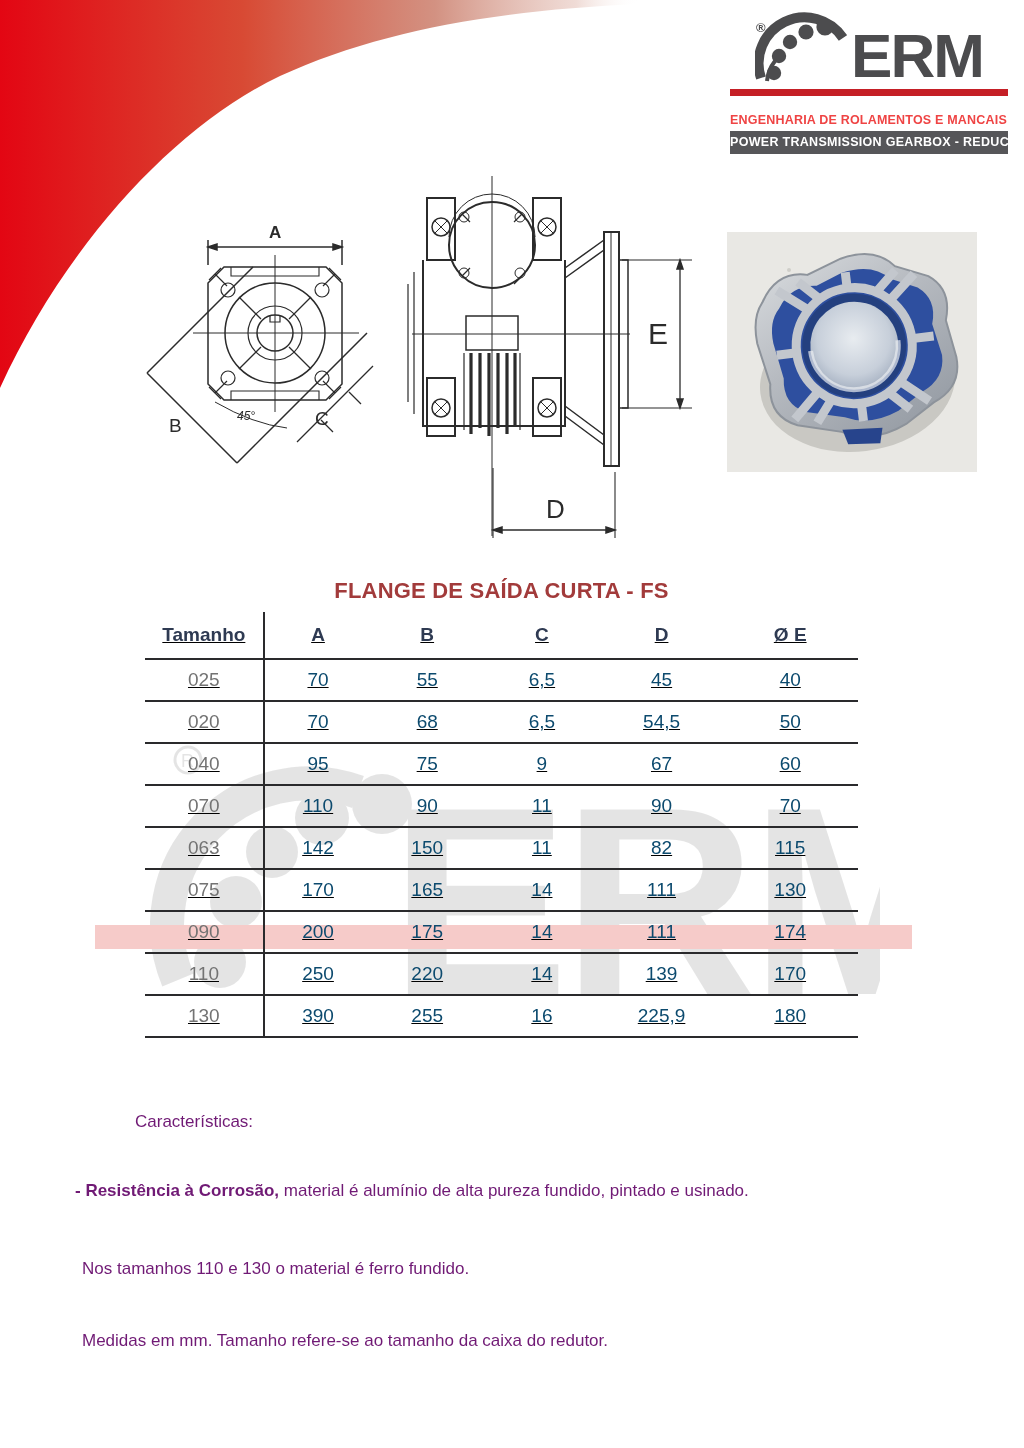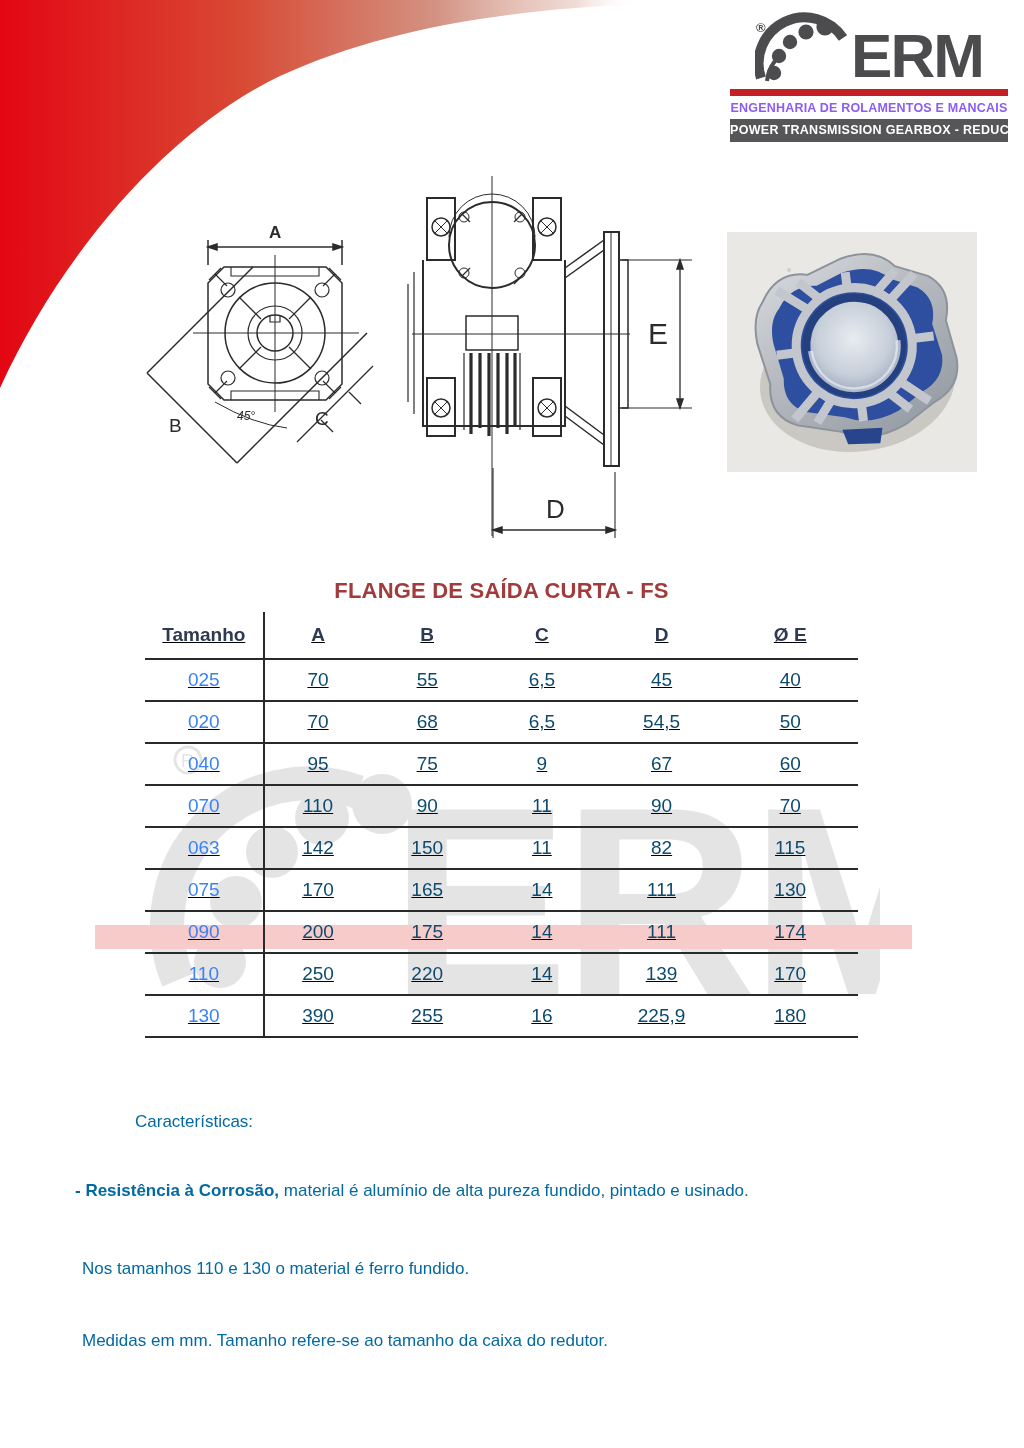--- a/index.html
+++ b/index.html
@@ -8,43 +8,43 @@
     font-family:"Liberation Sans", sans-serif;overflow:hidden;margin:0 auto;
   }
   .abs{position:absolute;}
 
   
   .logo{left:730px;top:12px;width:278px;}
   .logo-top{display:flex;align-items:flex-end;justify-content:center;height:72px;position:relative;}
   .logo-reg{position:absolute;left:26px;top:8px;font-size:13px;color:#4c4c4e;font-weight:bold;}
   .logo-name{font-size:62px;line-height:0.92;font-weight:bold;color:#4c4c4e;letter-spacing:-2px;margin-left:4px;}
   .logo-redbar{height:7px;background:#c51f26;margin-top:5px;}
-  .logo-sub{margin-top:5px;text-align:center;font-size:12.5px;font-weight:bold;color:#8b5cf6;letter-spacing:.2px;white-space:nowrap;}
+  .logo-sub{margin-top:17px;text-align:left;font-size:12.5px;font-weight:bold;color:#ef4444;letter-spacing:.2px;white-space:nowrap;}
   .logo-banner{margin-top:4px;background:#565659;color:#ffffff;font-size:12.5px;font-weight:bold;text-align:center;padding:4px 0 5px 0;letter-spacing:.3px;white-space:nowrap;}
 
   
   .doc-title{left:145px;top:578px;width:713px;text-align:center;font-size:22px;font-weight:bold;color:#a23b3b;letter-spacing:.2px;}
 
   
   .watermark{left:150px;top:712px;opacity:.18;pointer-events:none;}
 
   
   .band{left:95px;top:925px;width:817px;height:24px;background:#f6cbc9;}
 
   
   .tablewrap{left:145px;top:612px;width:713px;}
   .trow{display:flex;align-items:center;height:40px;border-bottom:2px solid #2a2a2c;position:relative;text-decoration:underline;}
   .trow.head{height:46px;border-bottom:2px solid #2a2a2c;}
   .tc{text-align:center;font-size:19px;color:#0c4a6e;}
-  .c0{width:118px;align-self:stretch;display:flex;align-items:center;justify-content:center;border-right:2px solid #2a2a2c;color:#3b82f6;}
+  .c0{width:118px;align-self:stretch;display:flex;align-items:center;justify-content:center;border-right:2px solid #2a2a2c;color:#737373;}
   .head .tc{font-weight:bold;color:#2e3a52;}
   .c1{width:107px;} .c2{width:112px;} .c3{width:118px;} .c4{width:122px;} .c5{width:136px;}
 
   
-  .note{color:#0369a1;font-size:17px;white-space:nowrap;}
+  .note{color:#701a75;font-size:17px;white-space:nowrap;}
   .n-carac{left:135px;top:1112px;}
   .n-res{left:75px;top:1181px;}
   .n-tam{left:82px;top:1259px;}
   .n-med{left:82px;top:1331px;}
   .bold{font-weight:bold;}
 
   
   .draw text{fill:#2b2b2b;}
   svg{display:block;}
 </style>

